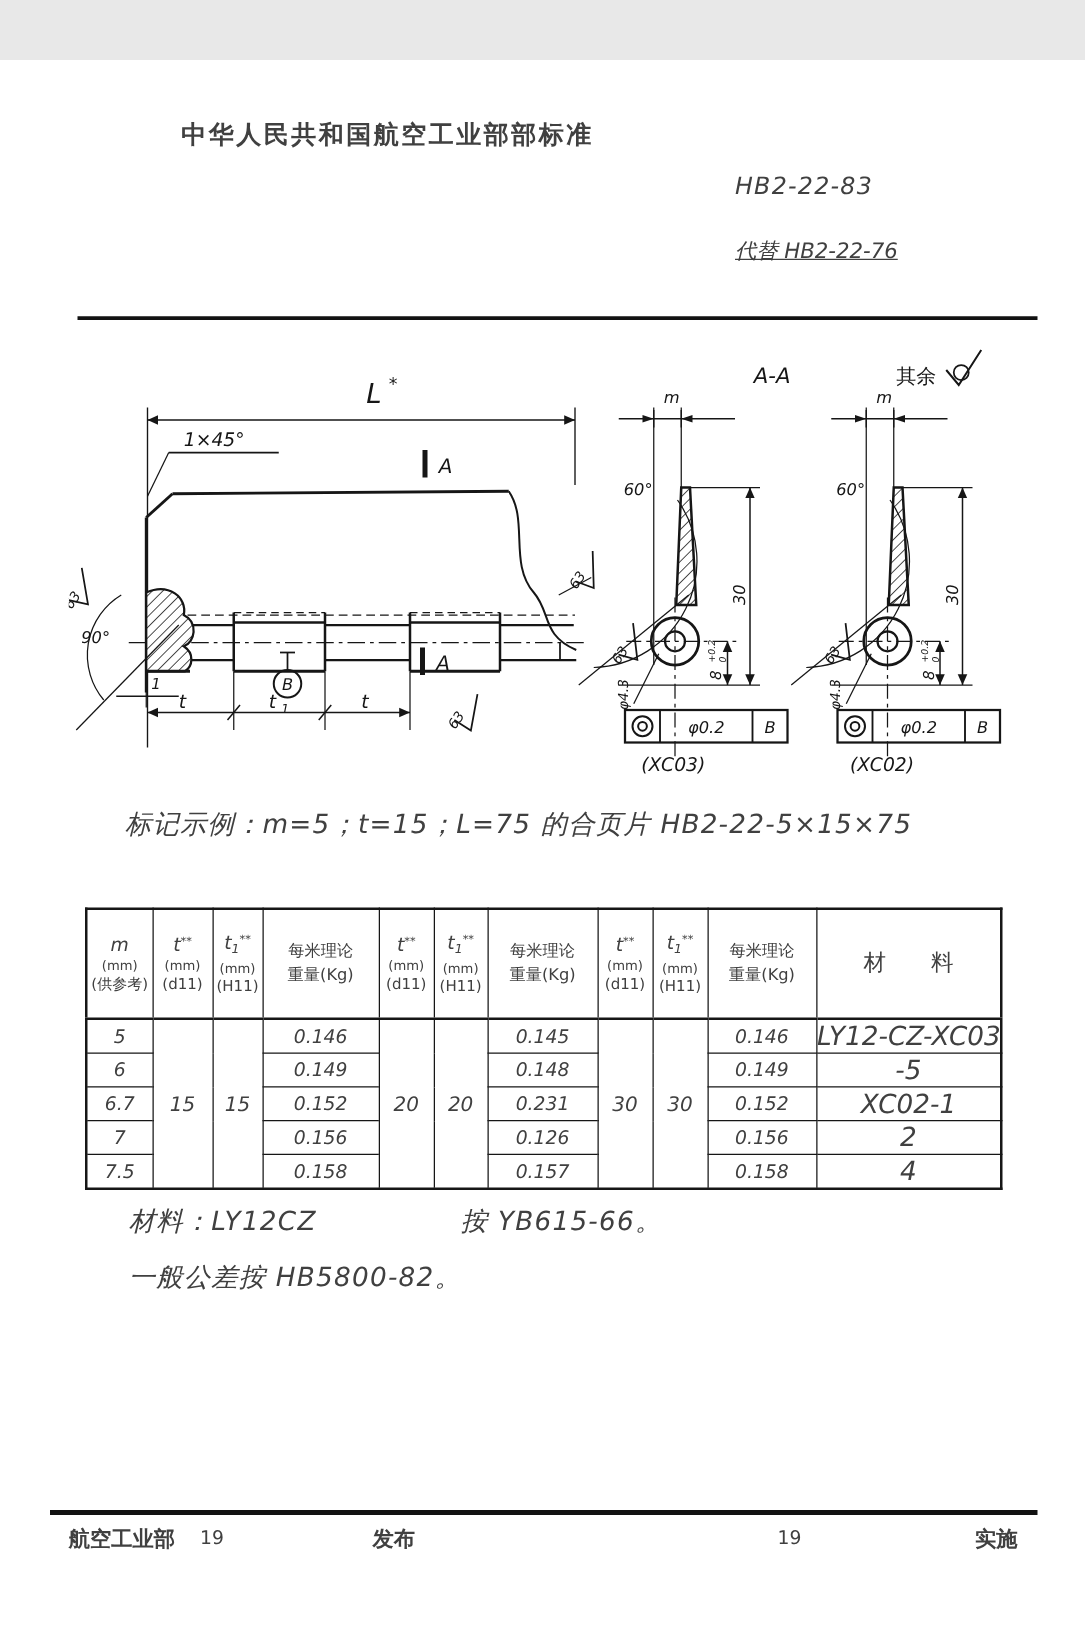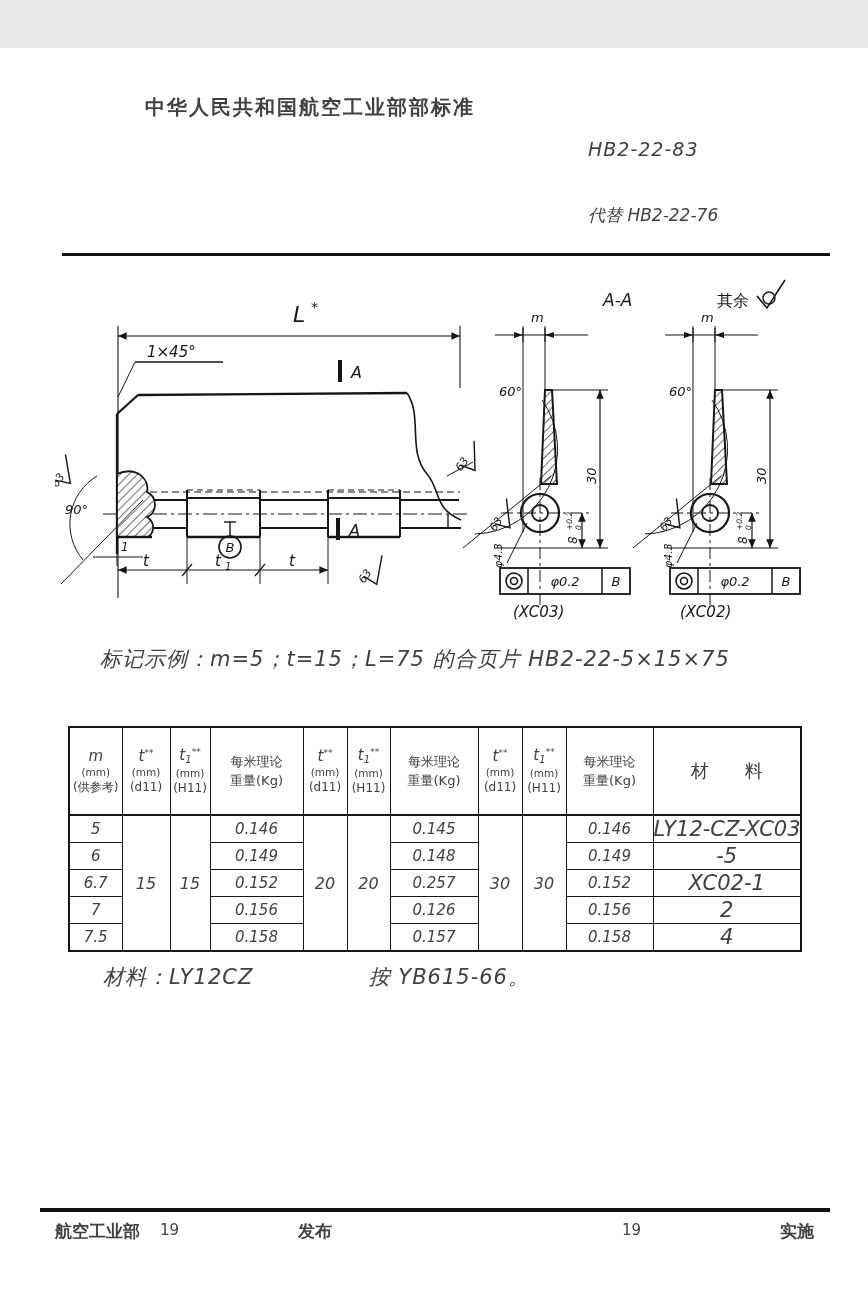--- a/index.html
+++ b/index.html
@@ -31,21 +31,21 @@
   .dcn{font-family:"DejaVu Sans",sans-serif;}
   .note-line{font-size:21px;letter-spacing:1px;}
 </style>
 </head>
 <body>
 
 <div class="page">
 
   <div class="abs print" style="left:145px;top:46px;font-size:20px;letter-spacing:2px;">中华人民共和国航空工业部部标准</div>
   <div class="abs hand" style="left:588px;top:90px;font-size:19px;letter-spacing:1px;">HB2-22-83</div>
-  <div class="abs hand" style="left:588px;top:156px;font-size:17px;">代替 HB2-22-76</div>
+  <div class="abs hand" style="left:588px;top:141px;font-size:17px;text-decoration:underline;">代替 HB2-22-76</div>
   <div class="abs rule" style="left:62px;top:205px;width:768px;height:3px;"></div>
 
   <svg class="abs" style="left:55px;top:228px;" width="770" height="365" viewBox="0 0 770 365">
     <defs>
       <pattern id="hz" width="6" height="6" patternUnits="userSpaceOnUse" patternTransform="rotate(45)">
         <rect width="6" height="6" fill="#ffffff"></rect>
         <line x1="0" y1="0" x2="0" y2="6" stroke="#222" stroke-width="1.3"></line>
       </pattern>
       <marker id="ar" viewBox="0 0 10 10" refX="9" refY="5" markerWidth="8" markerHeight="8" orient="auto-start-reverse">
         <path d="M0,1 L9,5 L0,9 z" fill="#161616"></path>
@@ -315,21 +315,21 @@
       <tr>
         <td class="val">6</td>
         <td class="val">0.149</td>
         <td class="val">0.148</td>
         <td class="val">0.149</td>
         <td class="mat">-5</td>
       </tr>
       <tr>
         <td class="val">6.7</td>
         <td class="val">0.152</td>
-        <td class="val">0.257</td>
+        <td class="val">0.231</td>
         <td class="val">0.152</td>
         <td class="mat">XC02-1</td>
       </tr>
       <tr>
         <td class="val">7</td>
         <td class="val">0.156</td>
         <td class="val">0.126</td>
         <td class="val">0.156</td>
         <td class="mat">2</td>
       </tr>
@@ -341,20 +341,21 @@
         <td class="mat">4</td>
       </tr>
     </tbody>
   </table>
 
   <div class="abs hand note-line" style="left:103px;top:915px;">
     <span>材料：LY12CZ</span>
     <span style="display:inline-block;width:100px;"></span>
     <span>按 YB615-66。</span>
   </div>
+  <div class="abs hand note-line" style="left:103px;top:960px;">一般公差按 HB5800-82。</div>
 
   <div class="abs rule" style="left:40px;top:1160px;width:790px;height:4px;"></div>
   <div class="abs print" style="left:55px;top:1172px;font-size:17px;">航空工业部</div>
   <div class="abs" style="left:160px;top:1173px;font-size:15px;">19</div>
   <div class="abs print" style="left:298px;top:1172px;font-size:17px;text-align:center;">发布</div>
   <div class="abs" style="left:622px;top:1173px;font-size:15px;">19</div>
   <div class="abs print" style="left:780px;top:1172px;font-size:17px;">实施</div>
 
 </div>
 

